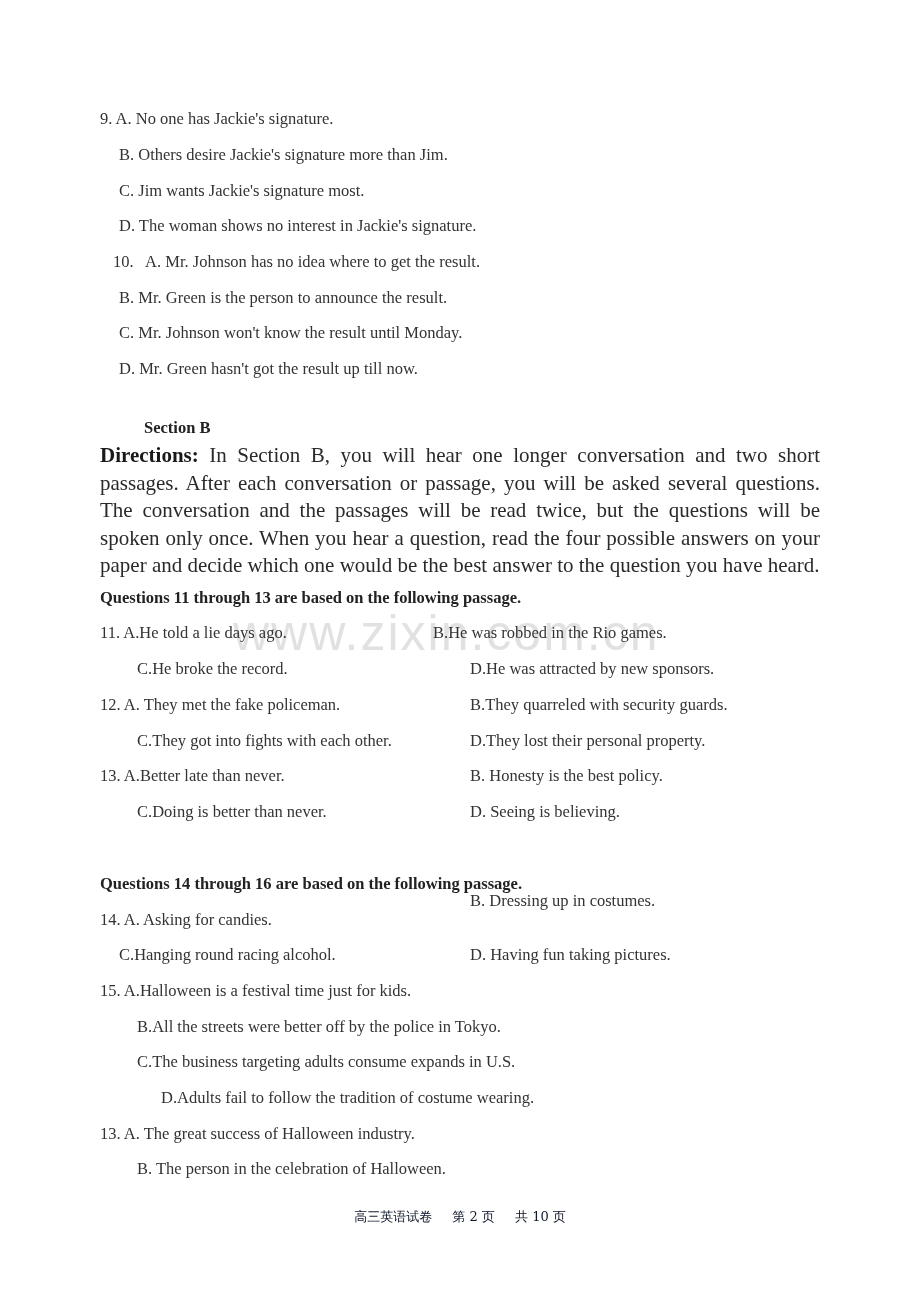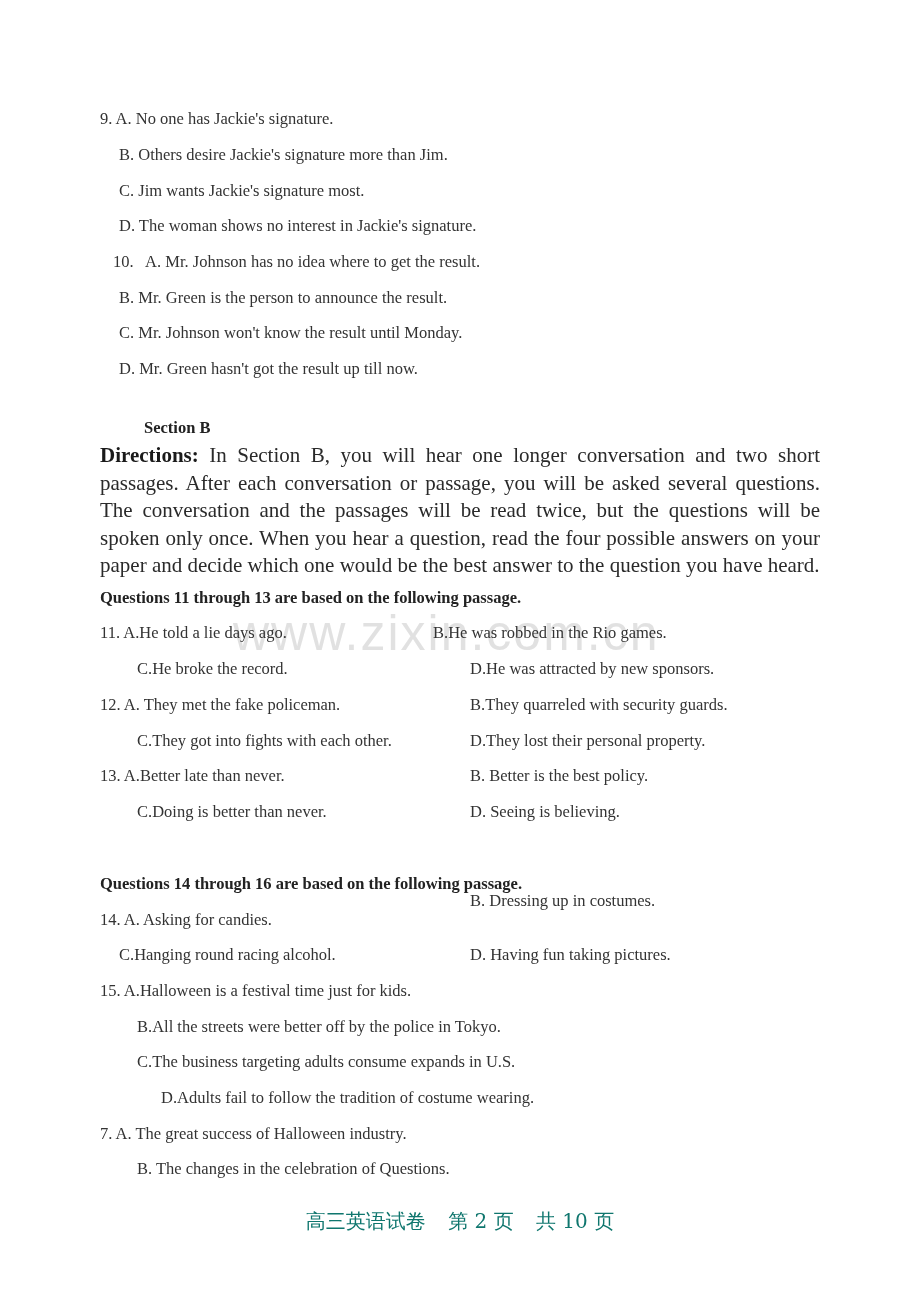--- a/index.html
+++ b/index.html
@@ -7,22 +7,22 @@
          font-family: "Liberation Serif", "DejaVu Serif", serif; color: #333333; }
   .line { position: absolute; font-size: 16.5px; line-height: 20px; white-space: nowrap; }
   .bold { font-weight: bold; color: #222; }
   .para { position: absolute; left: 100px; width: 720px; font-size: 21px; line-height: 27.5px;
           text-align: justify; color: #2a2a2a; }
   .para b { color: #1a1a1a; }
   .watermark { position: absolute; left: 233px; top: 604px; font-family: "Liberation Sans", "DejaVu Sans", sans-serif;
                font-size: 50px; letter-spacing: 2px; color: #d8d8d8; opacity: 0.75; pointer-events: none;
                transform: scaleY(1.0); z-index: 0; }
   .q { z-index: 1; }
-  .footer { position: absolute; top: 1208px; left: 0; width: 920px; text-align: center; font-size: 20px;
-            font-family: "DejaVu Serif", "Liberation Serif", serif; color: #0f766e; }
+  .footer { position: absolute; top: 1208px; left: 0; width: 920px; text-align: center; font-size: 13px;
+            font-family: "DejaVu Serif", "Liberation Serif", serif; color: #0f172a; }
   .footer span { margin: 0 8px; }
 </style>
 </head>
 <body>
 
 <div class="line q" style="left:100px; top:109px;">9. A. No one has Jackie's signature.</div>
 <div class="line q" style="left:119px; top:145px;">B. Others desire Jackie's signature more than Jim.</div>
 <div class="line q" style="left:119px; top:181px;">C. Jim wants Jackie's signature most.</div>
 <div class="line q" style="left:119px; top:216px;">D. The woman shows no interest in Jackie's signature.</div>
 
@@ -44,36 +44,36 @@
 <div class="line q" style="left:433px; top:623px;">B.He was robbed in the Rio games.</div>
 <div class="line q" style="left:137px; top:659px;">C.He broke the record.</div>
 <div class="line q" style="left:470px; top:659px;">D.He was attracted by new sponsors.</div>
 
 <div class="line q" style="left:100px; top:695px;">12. A. They met the fake policeman.</div>
 <div class="line q" style="left:470px; top:695px;">B.They quarreled with security guards.</div>
 <div class="line q" style="left:137px; top:731px;">C.They got into fights with each other.</div>
 <div class="line q" style="left:470px; top:731px;">D.They lost their personal property.</div>
 
 <div class="line q" style="left:100px; top:766px;">13. A.Better late than never.</div>
-<div class="line q" style="left:470px; top:766px;">B. Better is the best policy.</div>
+<div class="line q" style="left:470px; top:766px;">B. Honesty is the best policy.</div>
 <div class="line q" style="left:137px; top:802px;">C.Doing is better than never.</div>
 <div class="line q" style="left:470px; top:802px;">D. Seeing is believing.</div>
 
 <div class="line bold" style="left:100px; top:874px;">Questions 14 through 16 are based on the following passage.</div>
 
 <div class="line q" style="left:100px; top:910px;">14. A. Asking for candies.</div>
 <div class="line q" style="left:470px; top:875px;margin-top:16px;">B. Dressing up in costumes.</div>
 <div class="line q" style="left:119px; top:945px;">C.Hanging round racing alcohol.</div>
 <div class="line q" style="left:470px; top:945px;">D. Having fun taking pictures.</div>
 
 <div class="line q" style="left:100px; top:981px;">15. A.Halloween is a festival time just for kids.</div>
 <div class="line q" style="left:137px; top:1017px;">B.All the streets were better off by the police in Tokyo.</div>
 <div class="line q" style="left:137px; top:1052px;">C.The business targeting adults consume expands in U.S.</div>
 <div class="line q" style="left:137px; top:1088px;margin-left:24px;">D.Adults fail to follow the tradition of costume wearing.</div>
 
-<div class="line q" style="left:100px; top:1124px;">7. A. The great success of Halloween industry.</div>
-<div class="line q" style="left:137px; top:1159px;">B. The changes in the celebration of Questions.</div>
+<div class="line q" style="left:100px; top:1124px;">13. A. The great success of Halloween industry.</div>
+<div class="line q" style="left:137px; top:1159px;">B. The person in the celebration of Halloween.</div>
 
 <div class="footer">
   <span>高三英语试卷</span>
   <span>第 2 页</span>
   <span>共 10 页</span>
 </div>
 
 </body></html>

